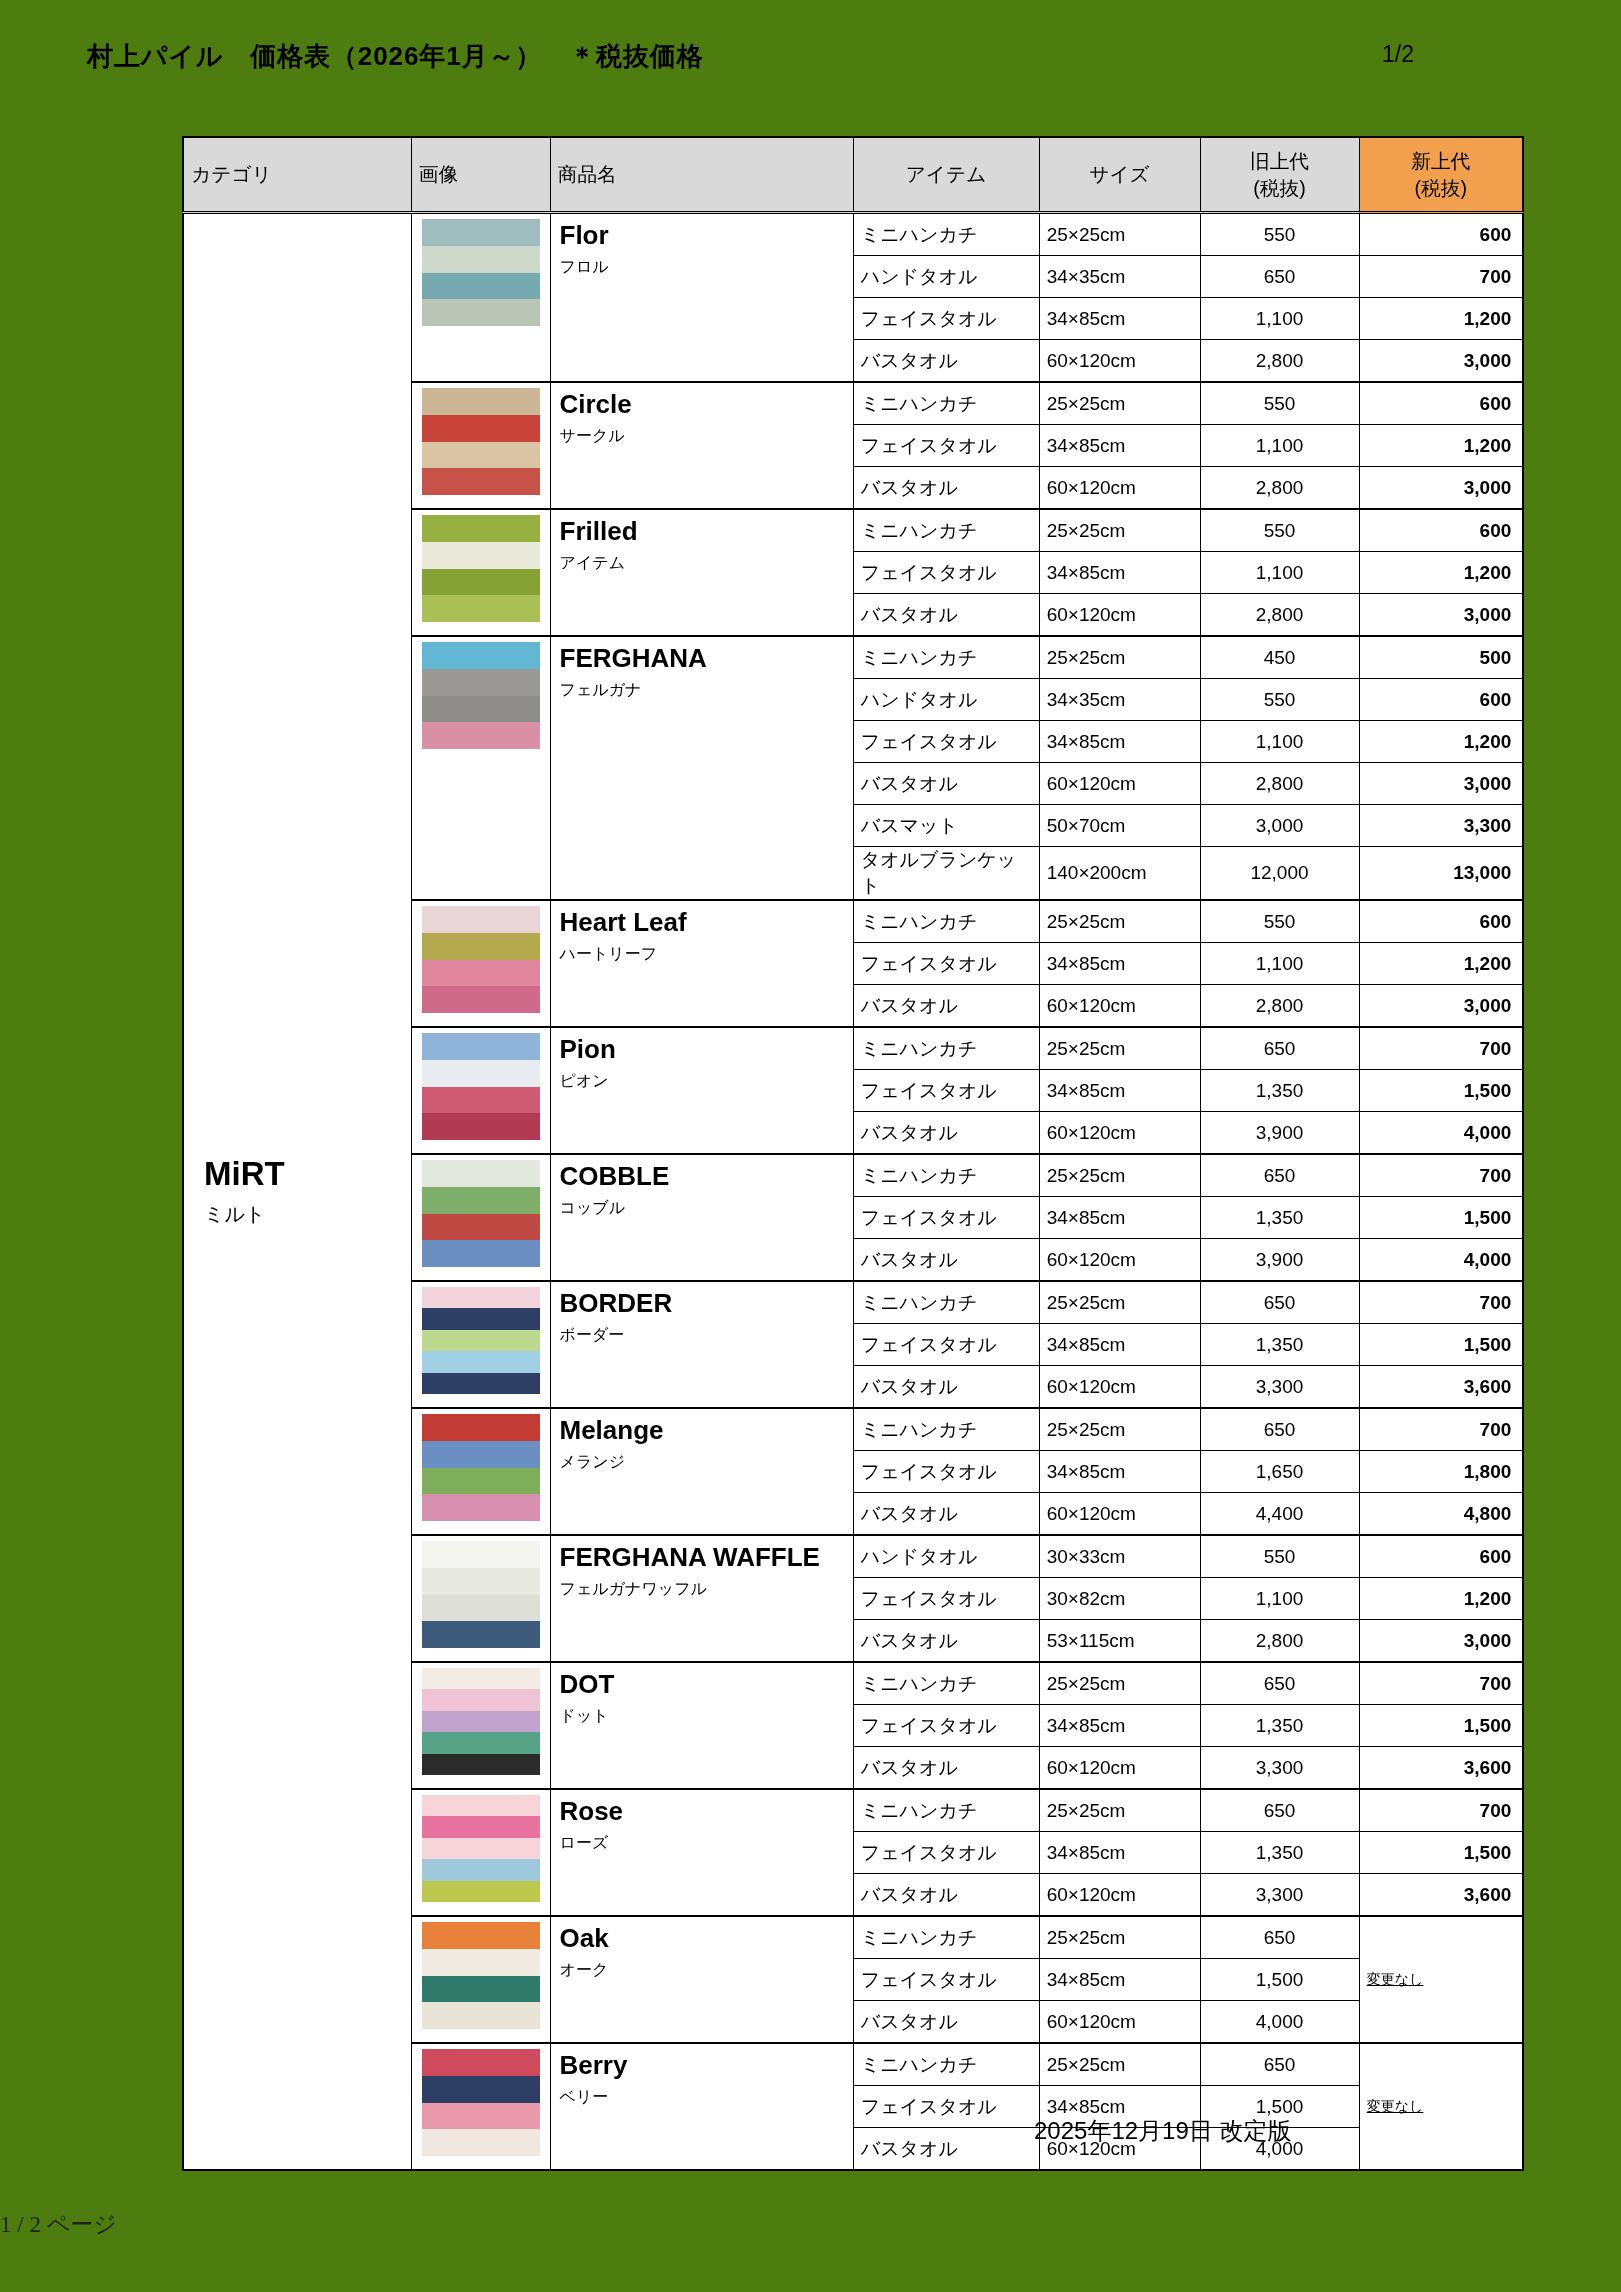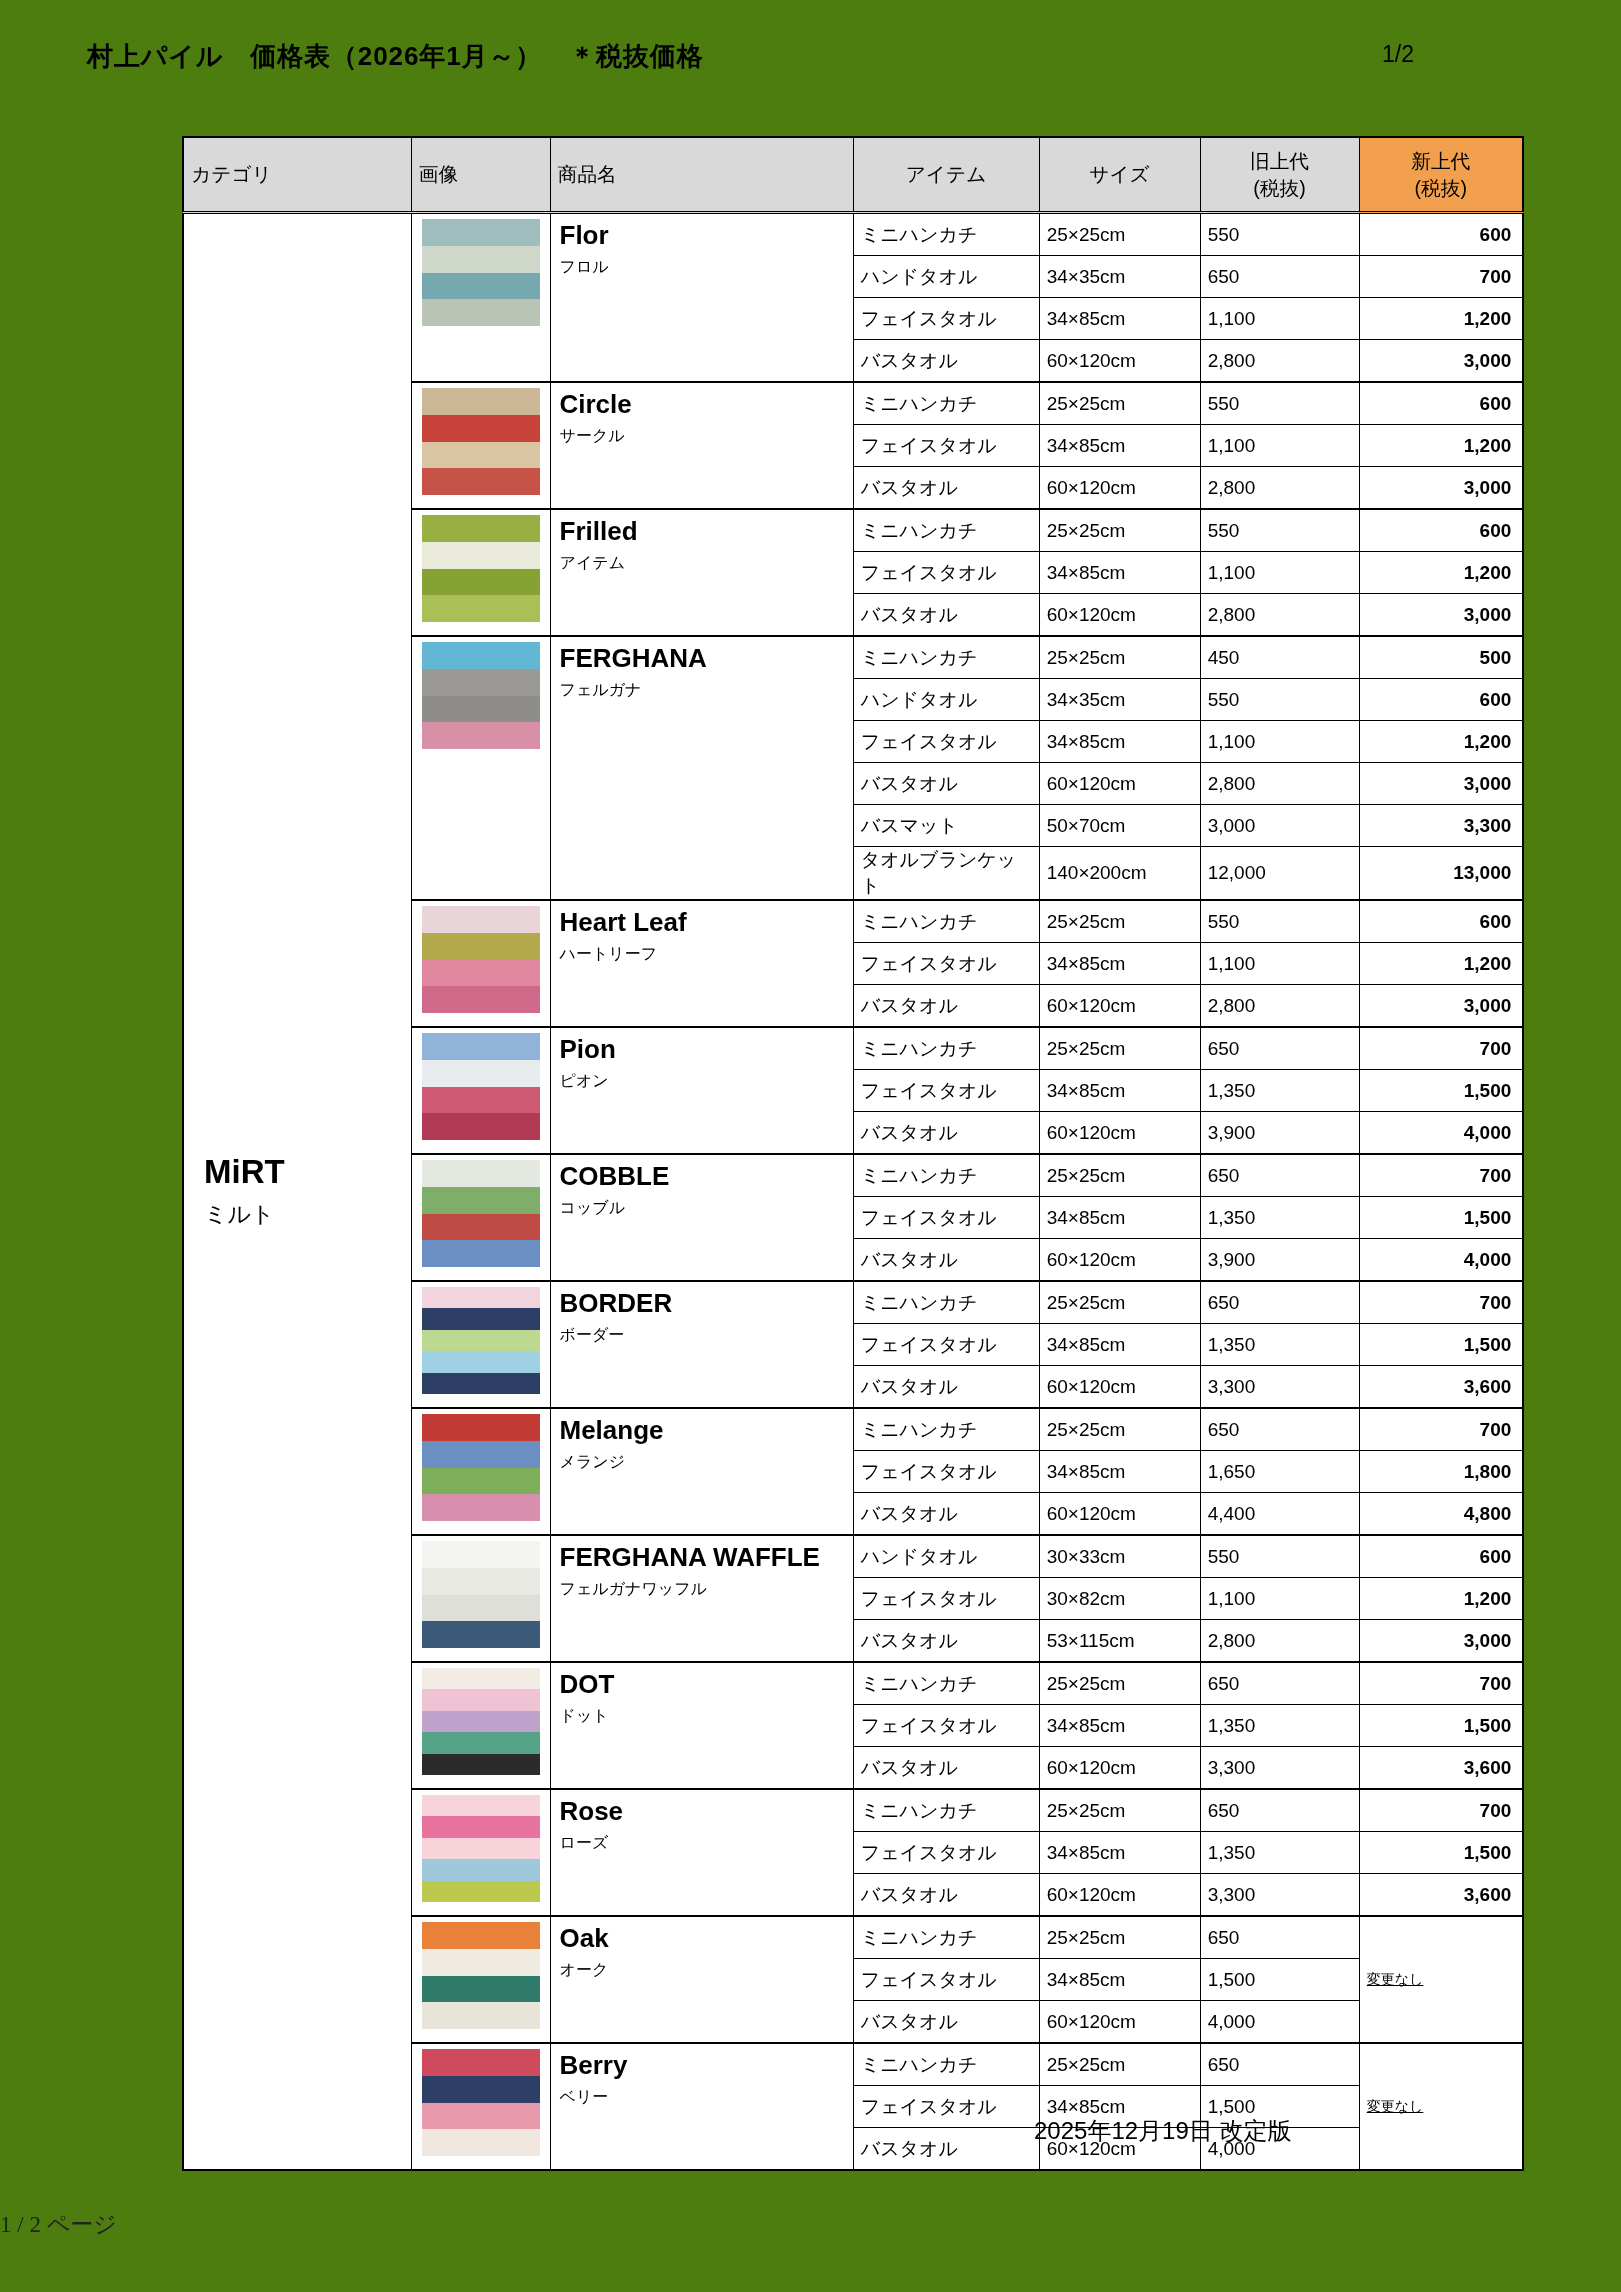--- a/index.html
+++ b/index.html
@@ -47,28 +47,28 @@
     padding:0 7.2px;
     border-top:0.9px solid #000;border-bottom:0.9px solid #000;
     background:#fff;
   }
   tr.group-start td{border-top:2.7px solid #000;}
   td.cat{
     vertical-align:middle;padding-left:20px;
     border-bottom:2.7px solid #000;
   }
   .cat-name{font-size:33px;font-weight:bold;}
-  .cat-kana{font-size:23px;margin-top:7.2px;}
+  .cat-kana{font-size:20px;margin-top:7.2px;}
   td.img-cell{vertical-align:top;padding:5.4px 0;text-align:center;}
   .thumb{width:118px;height:107px;margin:0 auto;display:block;}
   td.name-cell{vertical-align:top;padding:7.2px 9px;}
   .p-name{font-size:26px;font-weight:bold;line-height:1.1;}
   .p-kana{font-size:16px;margin-top:7.2px;}
   td.item,td.size{text-align:left;}
-  td.old{text-align:left;padding-right:7.2px;}
+  td.old{text-align:center;padding-right:7.2px;}
   td.new{text-align:right;padding-right:10.7px;font-weight:bold;}
   td.new.merged{text-align:left;font-weight:normal;font-size:14px;vertical-align:middle;text-decoration:underline;}
   .revision{
     position:absolute;left:1034px;top:2115px;width:448px;
     text-align:left;font-size:24px;
   }
   .footer{
     position:absolute;left:0;top:2209px;width:1621px;
     text-align:left;font-size:23px;color:#222;
     font-family:Liberation Serif, serif;

